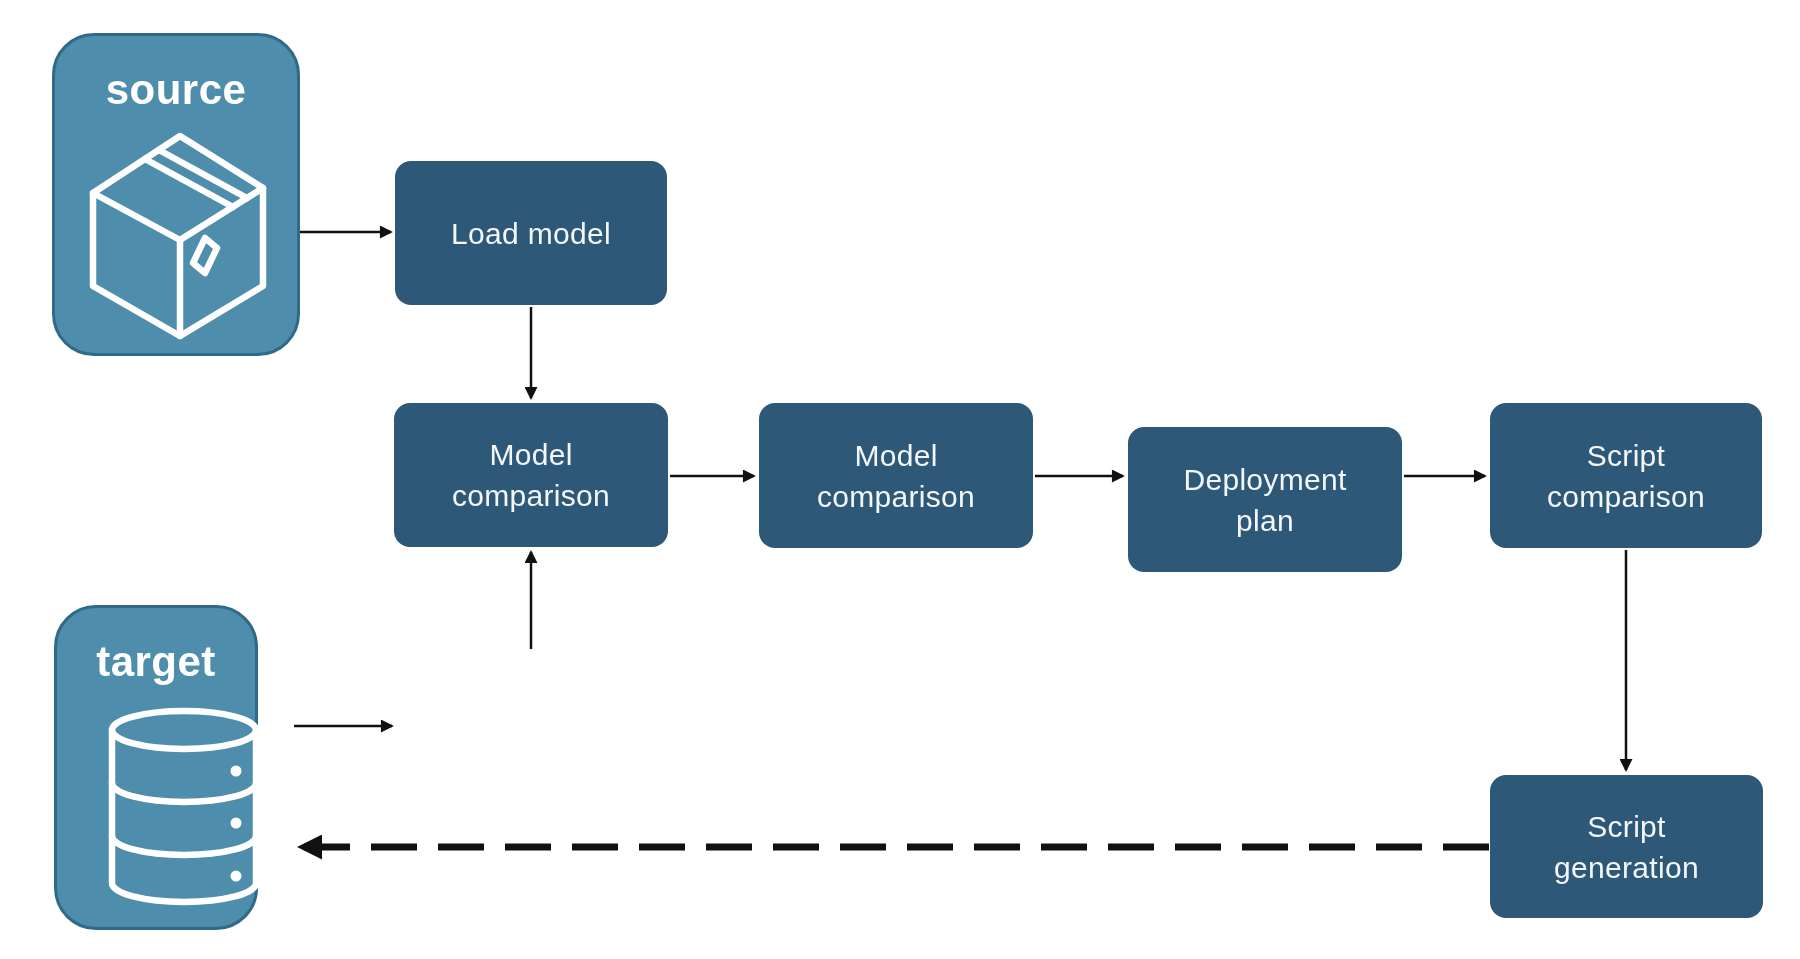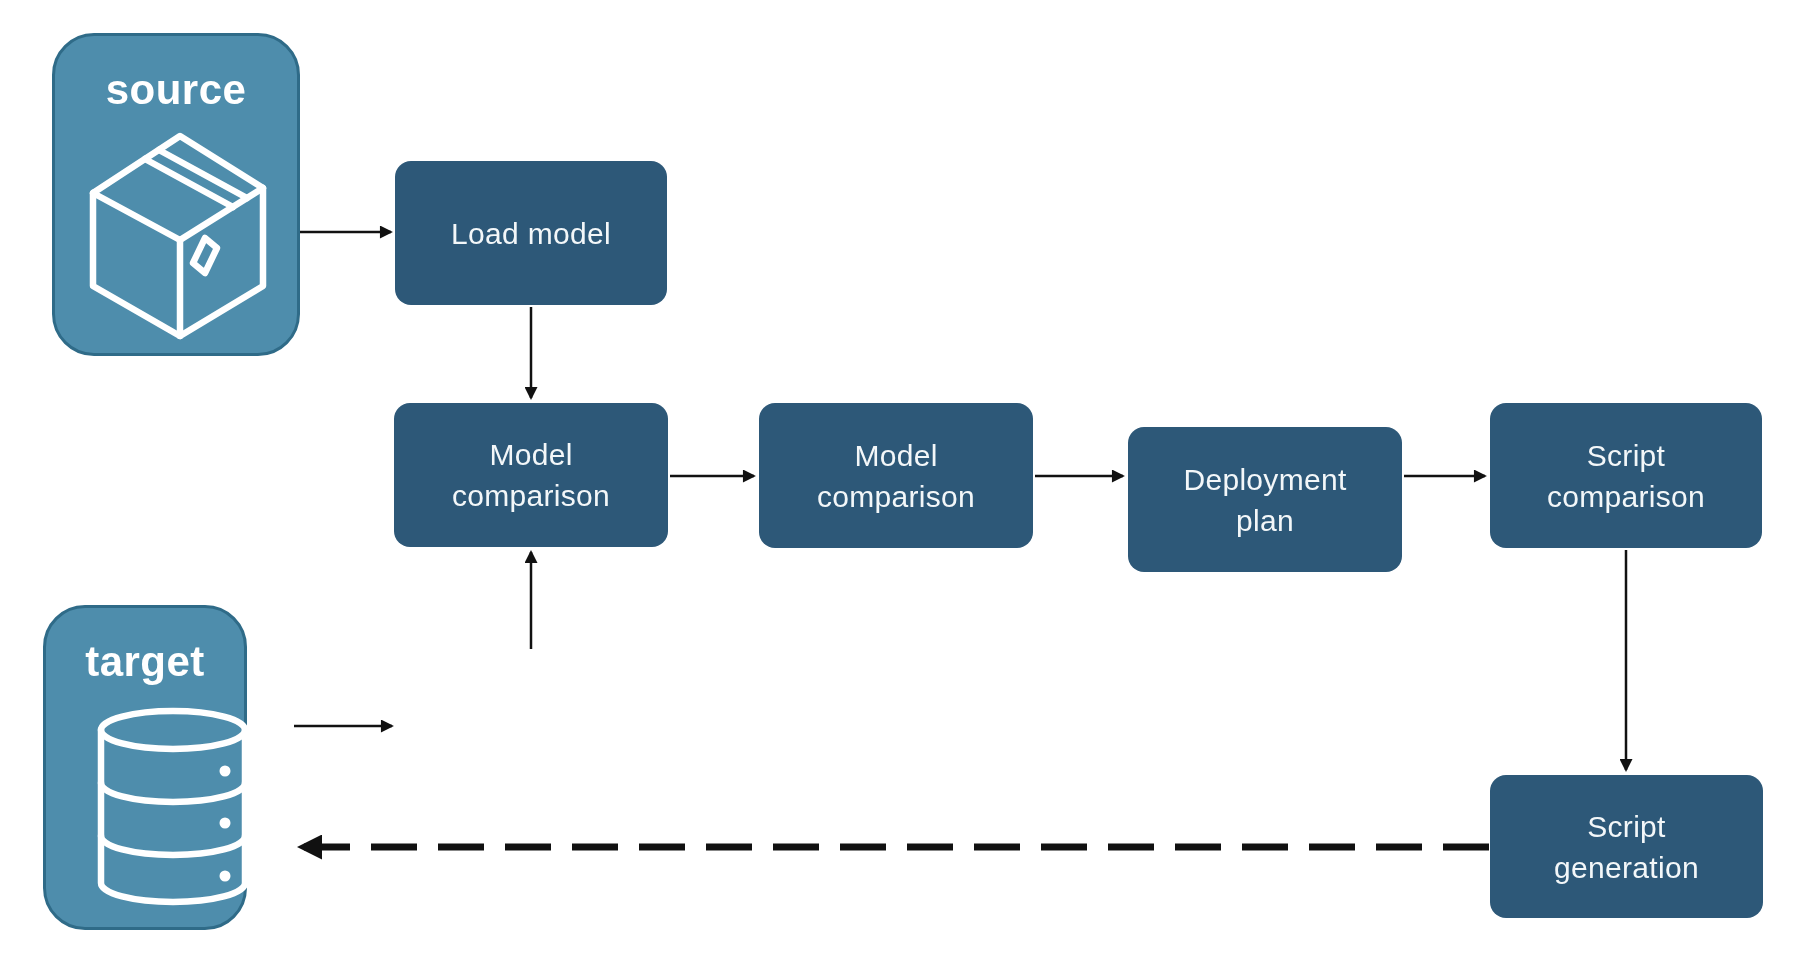--- a/index.html
+++ b/index.html
@@ -59,21 +59,21 @@
     <svg class="entity-icon" style="top:80px;" width="248" height="230" viewBox="0 0 248 230">
       <path d="M125 20 L38 77 L38 170 L125 220 L208 170 L208 72 Z"></path>
       <path d="M38 77 L125 124 L208 72"></path>
       <path d="M125 124 L125 220"></path>
       <path d="M90 43 L178 91"></path>
       <path d="M104 34 L192 82"></path>
       <path d="M150 122 L162 132 L150 157 L138 147 Z"></path>
     </svg>
   </div>
 
-  <div class="entity" style="left:43px; top:605px; width:204px; height:325px;">
+  <div class="entity" style="left:54px; top:605px; width:204px; height:325px;">
     <div class="entity-label">target</div>
     <svg class="entity-icon" style="top:85px;" width="248" height="230" viewBox="0 0 248 230">
       <ellipse cx="127" cy="37" rx="72" ry="19"></ellipse>
       <path d="M55 37 L55 190 A72 19 0 0 0 199 190 L199 37"></path>
       <path d="M55 90 A72 19 0 0 0 199 90"></path>
       <path d="M55 143 A72 19 0 0 0 199 143"></path>
       <circle cx="179" cy="78" r="5.5"></circle>
       <circle cx="179" cy="130" r="5.5"></circle>
       <circle cx="179" cy="183" r="5.5"></circle>
     </svg>

